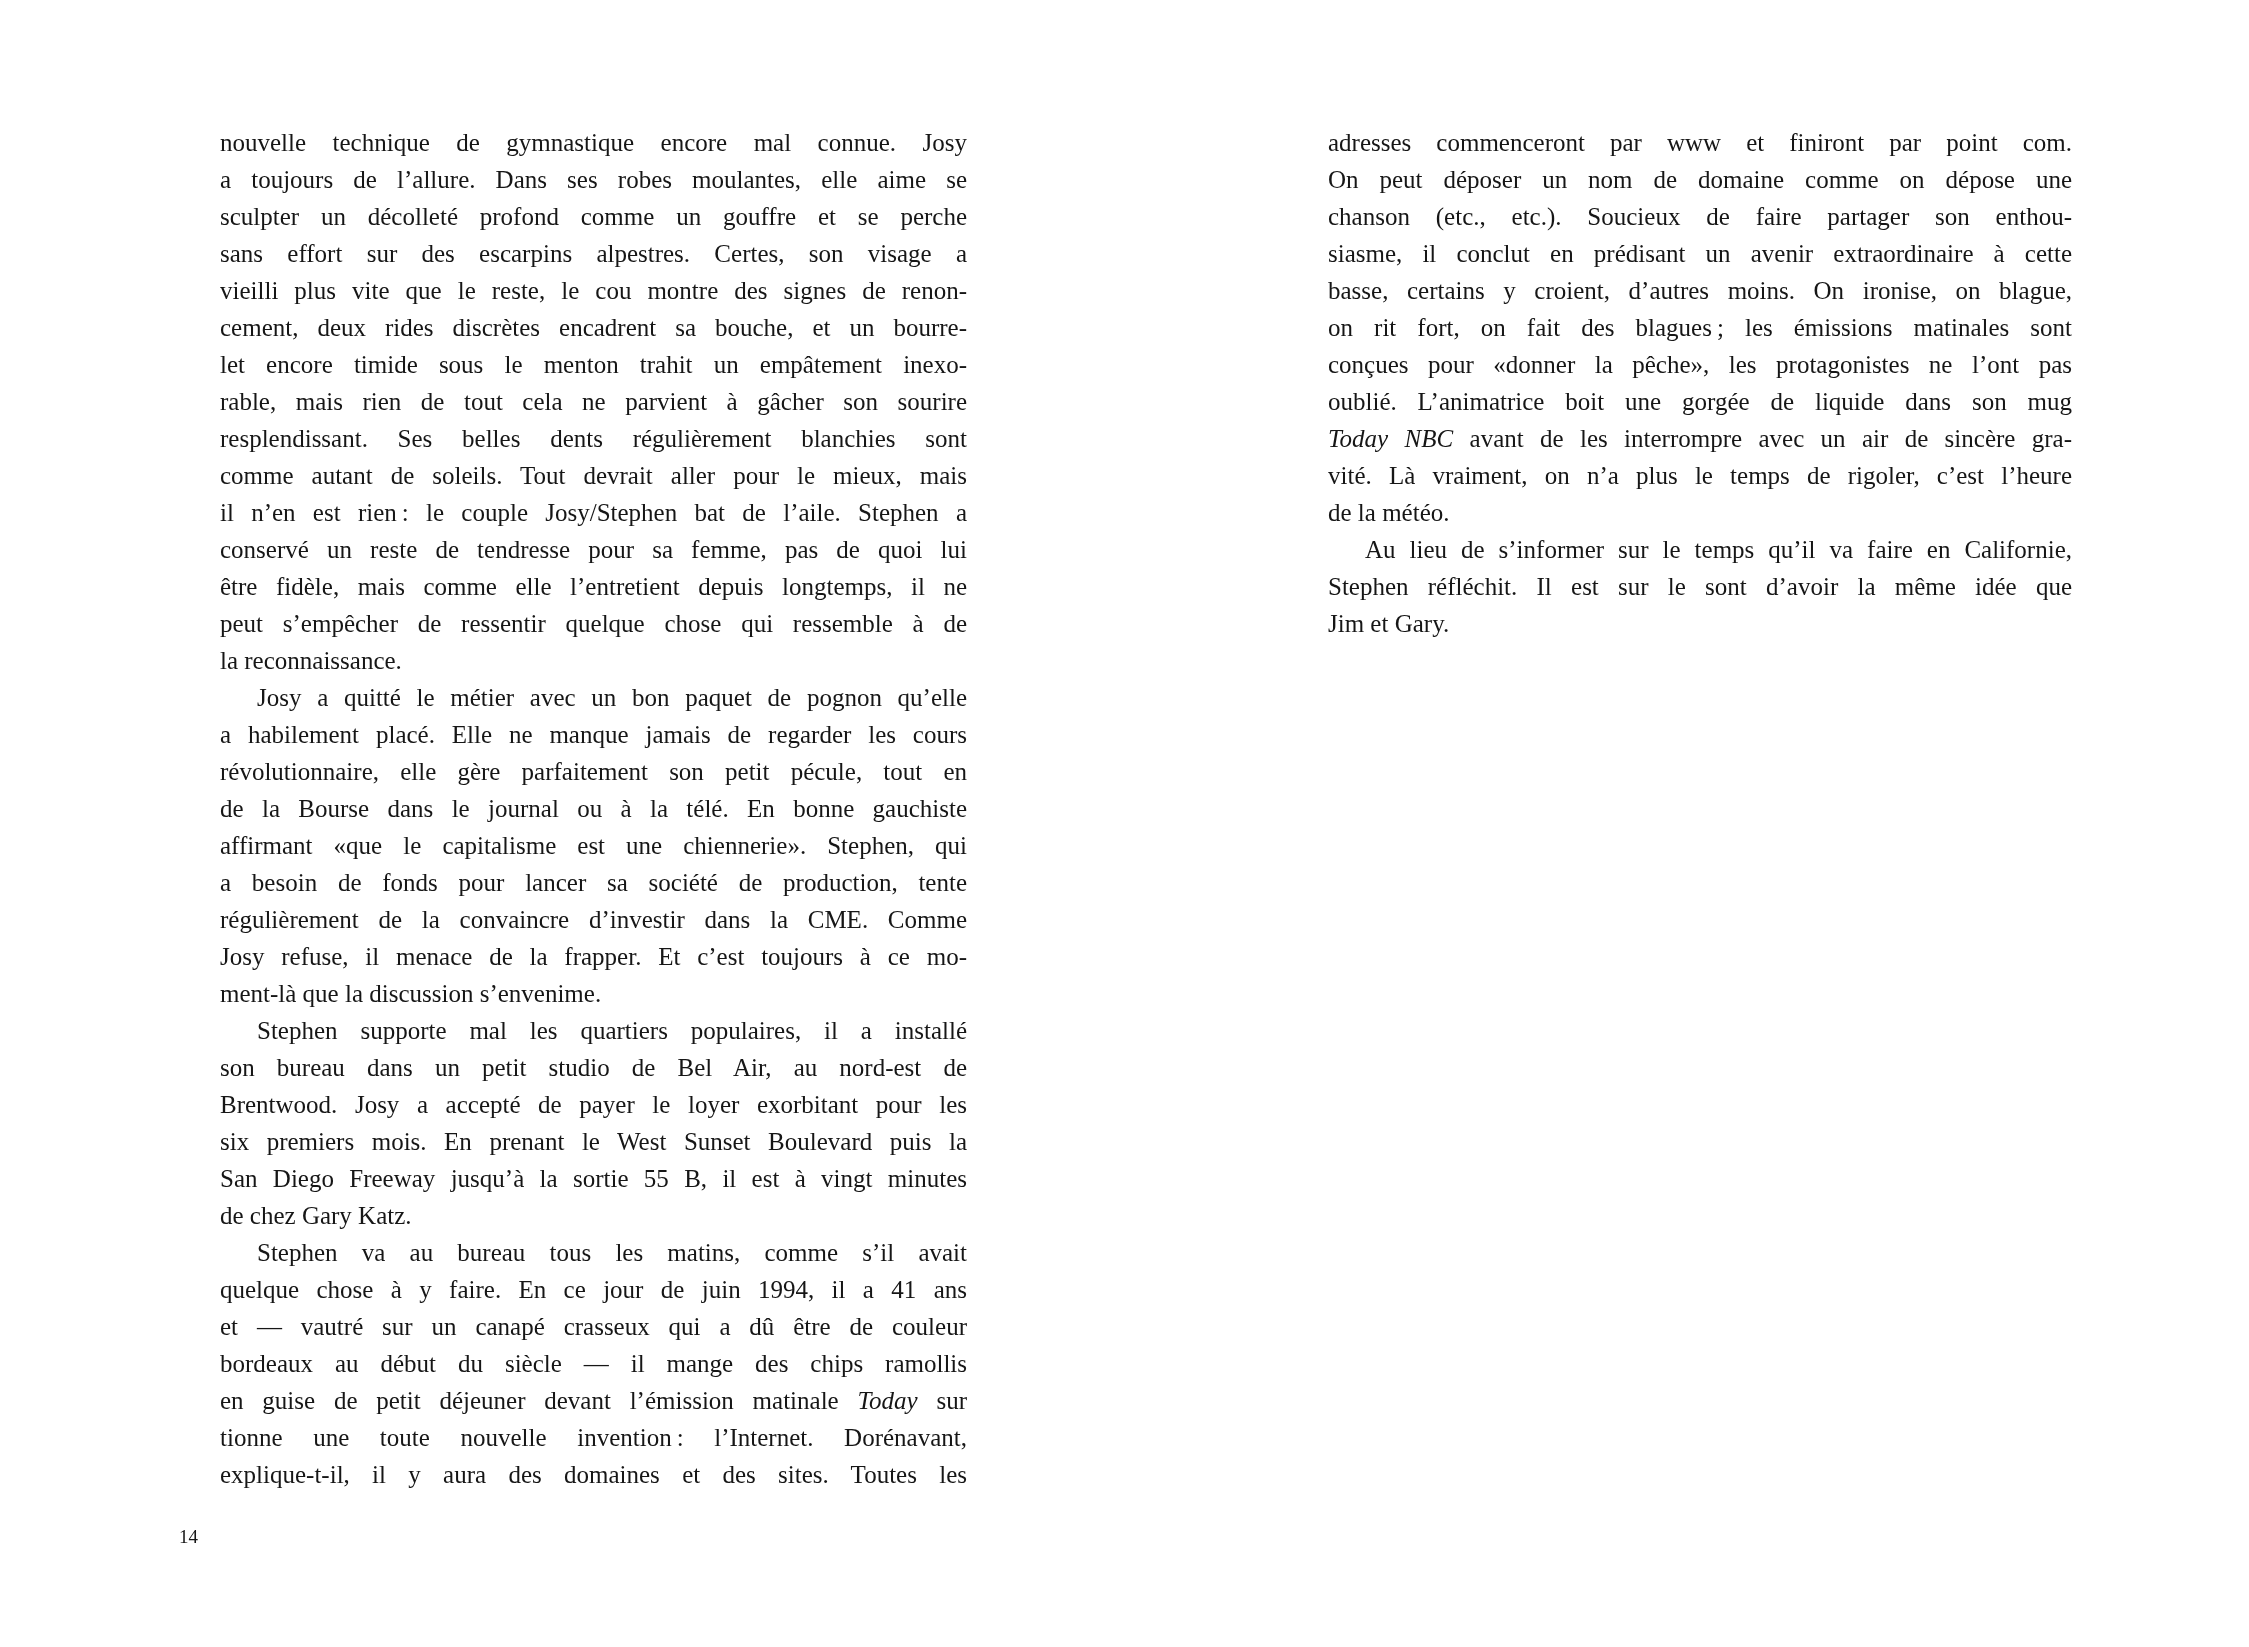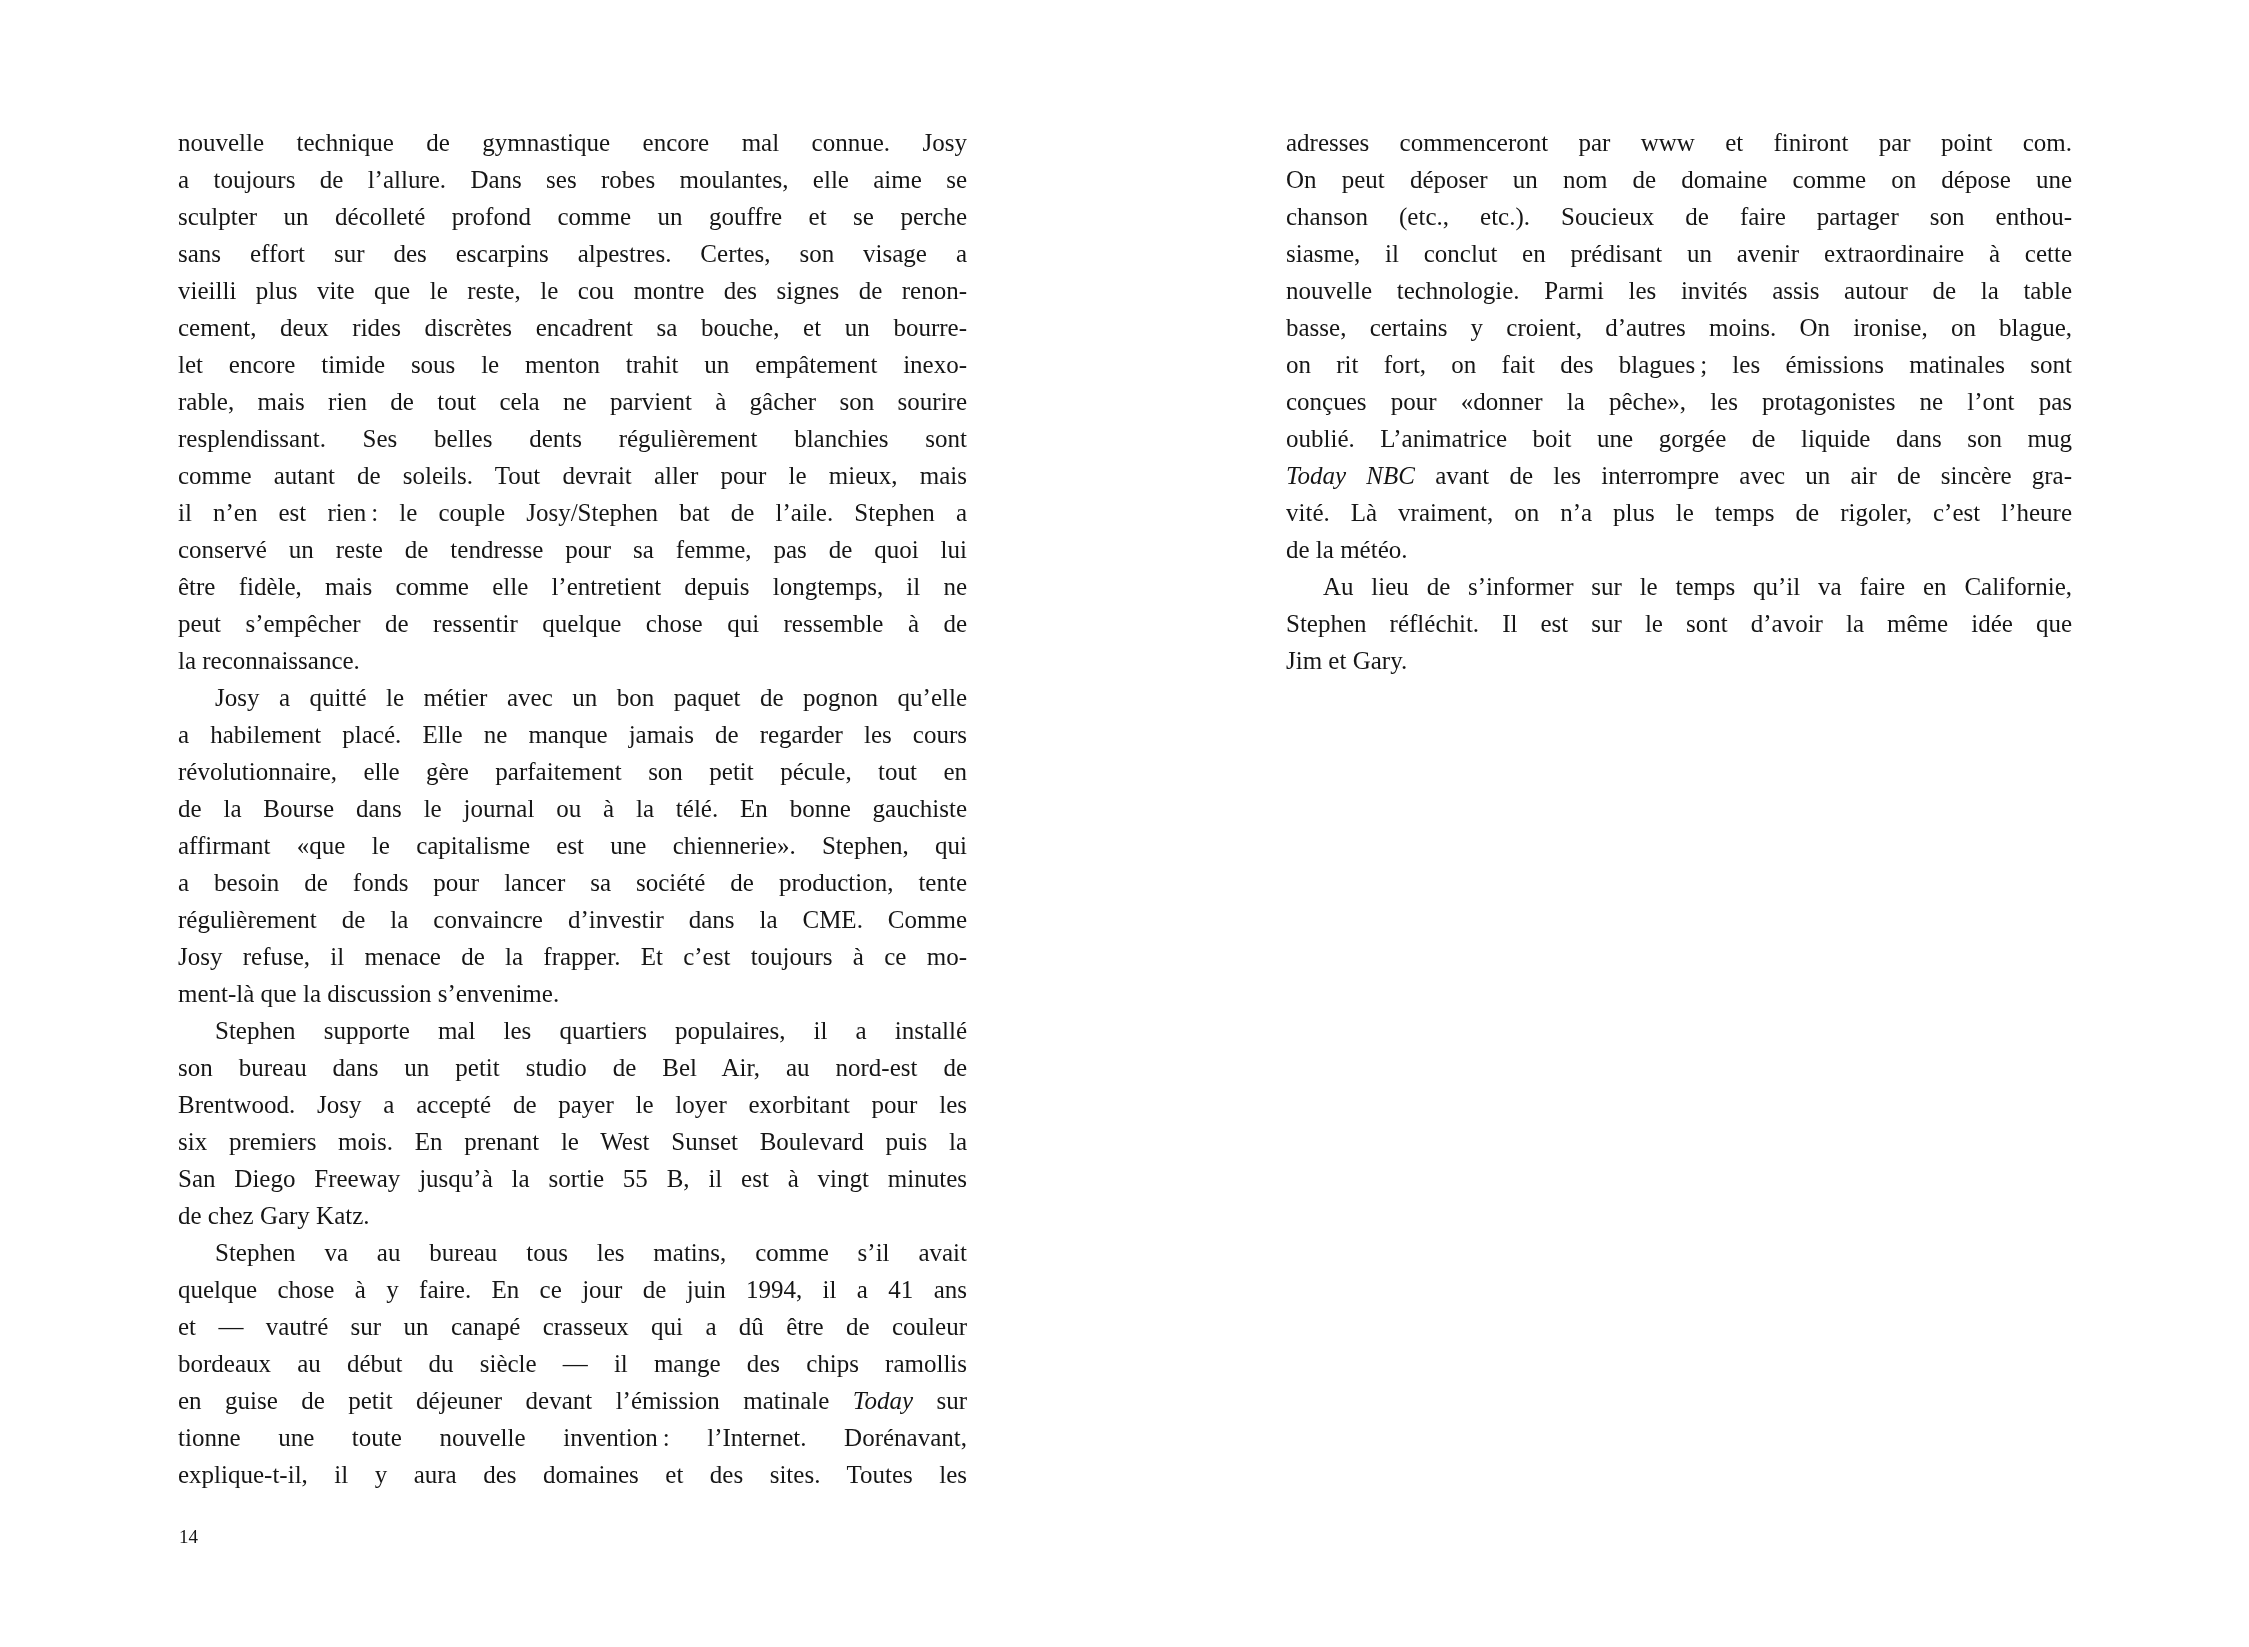--- a/index.html
+++ b/index.html
@@ -21,20 +21,21 @@
     top: 124px;
   }
   #col-left  { left: 178px;  width: 789px; }
   #col-right { left: 1286px; width: 786px; }
   .line {
     font-size: 25px;
     line-height: 37px;
     height: 37px;
     text-align: justify;
     text-align-last: justify;
+    margin-left: 42px;
     -moz-text-align-last: justify;
   }
   .line.end {
     text-align-last: left;
     -moz-text-align-last: left;
   }
   .line.indent {
     text-indent: 37px;
   }
   .line i { }
@@ -87,21 +88,20 @@
       <div class="line">bordeaux au début du siècle — il mange des chips ramollis</div>
       <div class="line">en guise de petit déjeuner devant l’émission matinale <i>Today</i> sur</div>
       <div class="line">tionne une toute nouvelle invention : l’Internet. Dorénavant,</div>
       <div class="line">explique-t-il, il y aura des domaines et des sites. Toutes les</div>
     </div>
   <div class="column" id="col-right">
       <div class="line">adresses commenceront par www et finiront par point com.</div>
       <div class="line">On peut déposer un nom de domaine comme on dépose une</div>
       <div class="line">chanson (etc., etc.). Soucieux de faire partager son enthou-</div>
       <div class="line">siasme, il conclut en prédisant un avenir extraordinaire à cette</div>
-      <div class="line">nouvelle technologie. Parmi les invités assis autour de la table</div>
       <div class="line">basse, certains y croient, d’autres moins. On ironise, on blague,</div>
       <div class="line">on rit fort, on fait des blagues ; les émissions matinales sont</div>
       <div class="line">conçues pour «donner la pêche», les protagonistes ne l’ont pas</div>
       <div class="line">oublié. L’animatrice boit une gorgée de liquide dans son mug</div>
       <div class="line"><i>Today NBC</i> avant de les interrompre avec un air de sincère gra-</div>
       <div class="line">vité. Là vraiment, on n’a plus le temps de rigoler, c’est l’heure</div>
       <div class="line end">de la météo.</div>
       <div class="line indent">Au lieu de s’informer sur le temps qu’il va faire en Californie,</div>
       <div class="line">Stephen réfléchit. Il est sur le sont d’avoir la même idée que</div>
       <div class="line end">Jim et Gary.</div>

